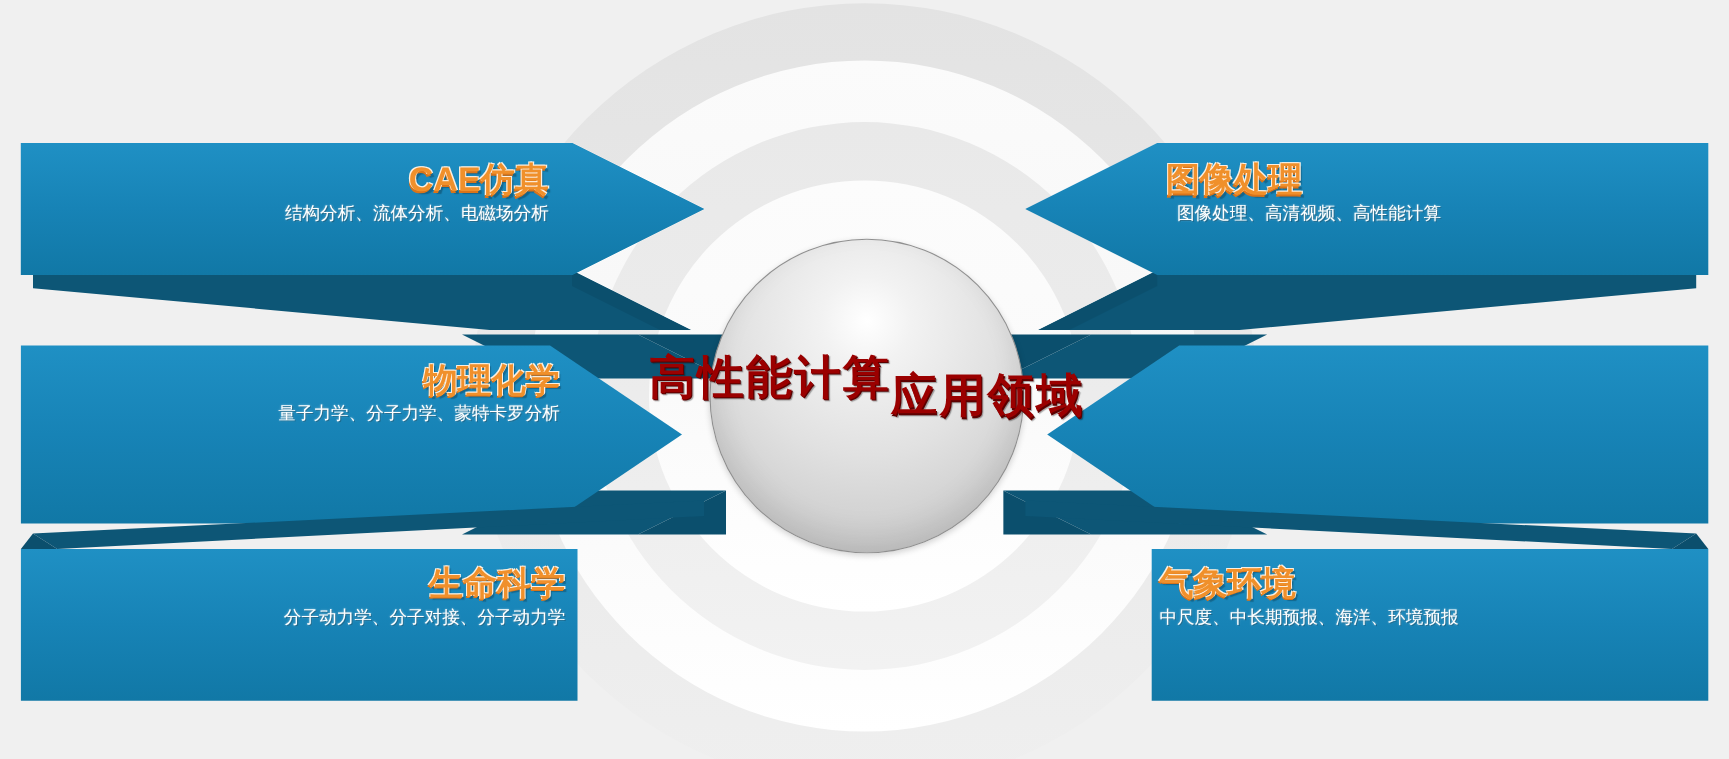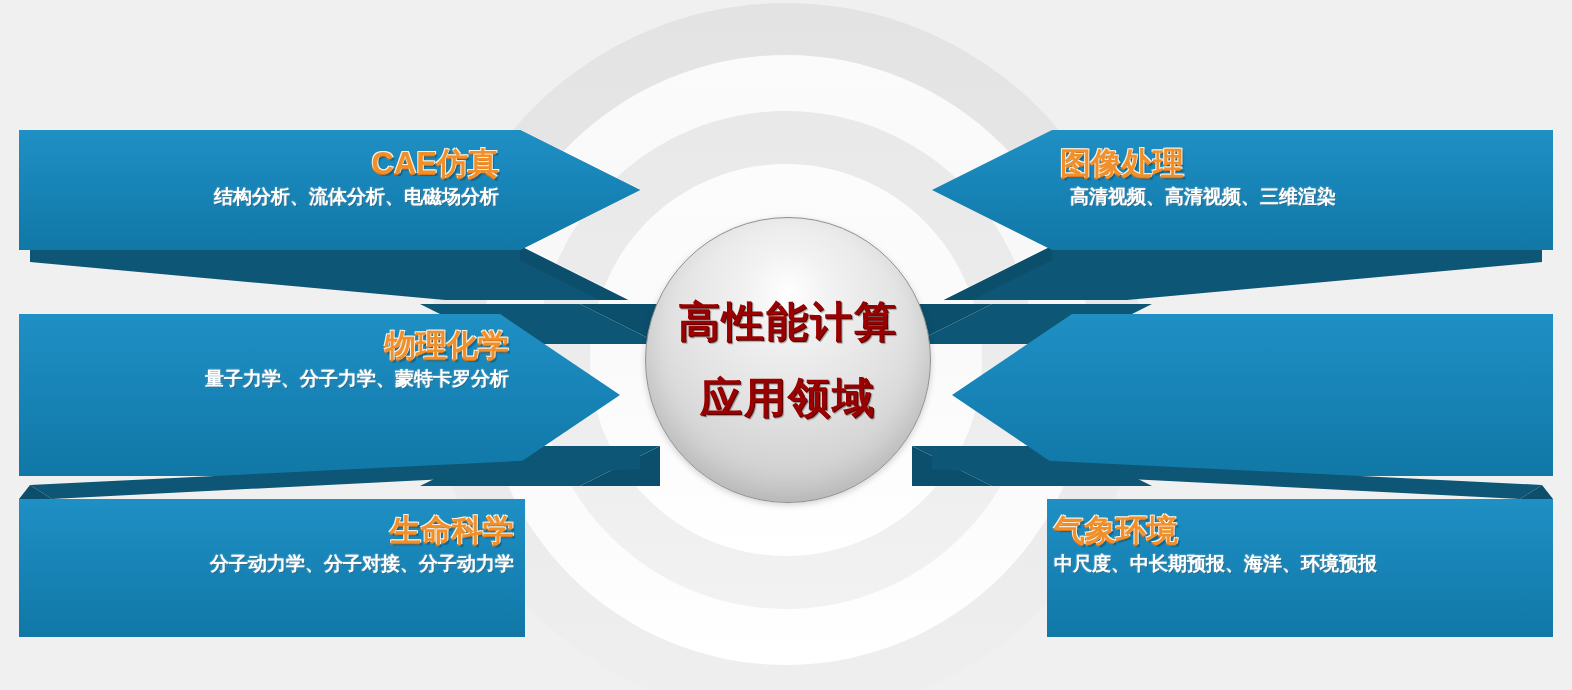--- a/index.html
+++ b/index.html
@@ -20,40 +20,40 @@
 
   
   #center-circle{
     position:absolute;left:788px;top:360px;transform:translate(-50%,-50%);
     width:286px;height:286px;border-radius:50%;
     background:
       radial-gradient(circle at 50% 26%, #ffffff 0%, #f2f2f2 16%, #e1e1e1 48%, #d5d5d5 66%, #cfcfcf 80%, #bdbdbd 93%, #9c9c9c 100%);
     border:1px solid #8f8f8f;
     box-shadow:0 2px 6px rgba(0,0,0,.18), inset 0 -14px 26px rgba(0,0,0,.10);
     z-index:40;
-    display:flex;flex-direction:column;align-items:center;justify-content:center;
+    display:flex;flex-direction:row;align-items:center;justify-content:center;
     box-sizing:border-box;
   }
   .center-line{
     font-size:42px;font-weight:bold;color:#9B0000;letter-spacing:2px;line-height:1;
     text-shadow:1px 1px 0 #5d0000, 2px 2px 1px rgba(0,0,0,.35);
     white-space:nowrap;
   }
   .center-line.l1{margin-bottom:34px;}
 
   
   .arrow{position:absolute;z-index:30;}
 
   .lbl{position:absolute;z-index:35;text-align:left;pointer-events:none;}
   .title{
     font-size:31px;font-weight:bold;color:#F0902B;line-height:1.05;white-space:nowrap;
     text-shadow:-1px -1px 0 #fdf0e0, 1px -1px 0 #fdf0e0, -1px 1px 0 #d8741a, 2px 2px 1px rgba(0,0,0,.25);
   }
   .sub{
-    font-size:19px;font-weight:bold;color:#ffffff;line-height:1.05;white-space:nowrap;margin-top:6px;
+    font-size:16px;font-weight:normal;color:#ffffff;line-height:1.05;white-space:nowrap;margin-top:6px;
     text-shadow:1px 1px 0 rgba(0,0,0,.25), 0 0 2px rgba(255,255,255,.6);
   }
   .lbl.right{text-align:left;}
 </style>
 </head>
 <body>
 
 <div id="stage">
 
   <div class="ring r1"></div>
@@ -135,21 +135,21 @@
           <stop offset="50%" stop-color="#1783b6"></stop>
           <stop offset="100%" stop-color="#1178a6"></stop>
         </linearGradient>
       </defs>
       <polygon points="120,126 610,126 610,142 20,196 0,186" fill="#0d5676"></polygon>
       <polygon points="120,126 0,186 0,200 120,140" fill="#0b4f6d"></polygon>
       <polygon points="120,10 621,10 621,130 120,130 0,70" fill="url(#gradTR)"></polygon>
     </svg>
     <div class="lbl right" style="left:128px;top:28px;width:490px;">
       <div class="title">图像处理</div>
-      <div class="sub" style="padding-left:10px;">高清视频、高清视频、三维渲染</div>
+      <div class="sub" style="padding-left:10px;">图像处理、高清视频、高性能计算</div>
     </div>
   </div>
 
   <div class="arrow" style="left:912px;top:300px;width:660px;height:190px;">
     <svg width="660" height="190" viewBox="0 0 660 190" style="position:absolute;left:0;top:0;">
       <defs>
         <linearGradient id="gradMR" x1="0" y1="0" x2="0" y2="1">
           <stop offset="0%" stop-color="#1f90c4"></stop>
           <stop offset="50%" stop-color="#1783b6"></stop>
           <stop offset="100%" stop-color="#1178a6"></stop>

